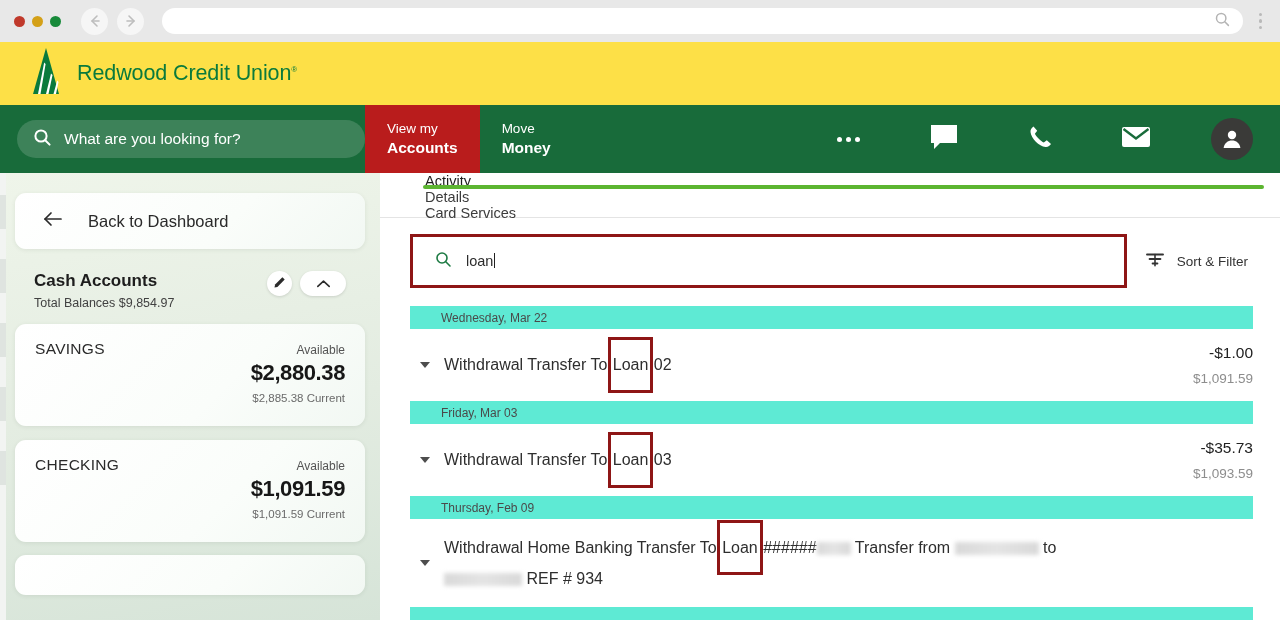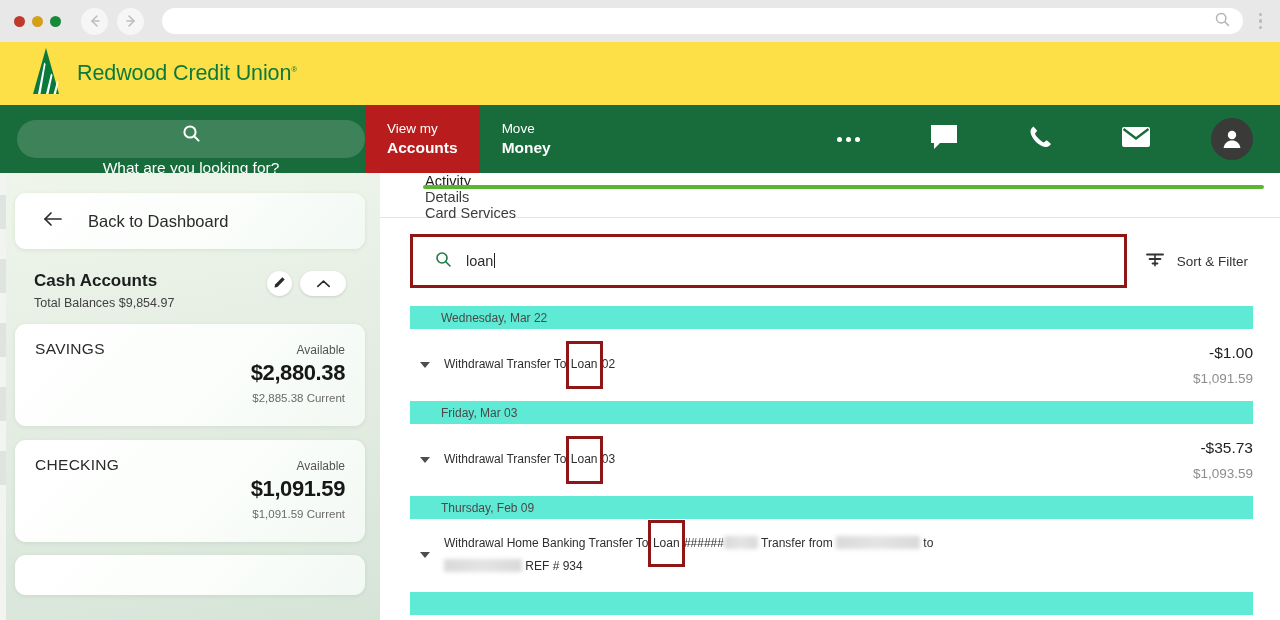--- a/index.html
+++ b/index.html
@@ -65,21 +65,20 @@
     display: flex; align-items: center;
   }
   .site-search {
     margin-left: 17px;
     width: 348px; height: 38px;
     background: rgba(255,255,255,0.16);
     border-radius: 19px;
     display: flex; align-items: center;
     padding: 4px 16px;
     gap: 12px;
-    flex-direction: column;
   }
   .site-search .ph { color: #ffffff; font-size: 15.5px; }
 
   .nav-tab {
     height: 68px;
     display: flex; flex-direction: column; justify-content: center;
     padding: 0 22px;
     color: #ffffff;
     line-height: 1.28;
   }
@@ -234,21 +233,21 @@
     width: 18px; flex-shrink: 0;
     display: flex; align-items: center; justify-content: center;
   }
   .tri {
     width: 0; height: 0;
     border-left: 5px solid transparent;
     border-right: 5px solid transparent;
     border-top: 6px solid #4d4d4d;
   }
   .txn-desc {
-    flex: 1; font-size: 12px; color: #2e2e2e;
+    flex: 1; font-size: 16px; color: #2e2e2e;
     padding-left: 10px; line-height: 1.95;
   }
   .hl {
     position: relative;
     display: inline-block;
     padding: 0 1px;
   }
   .hl::before {
     content: ""; position: absolute;
     left: -4px; right: -4px; top: -12px; bottom: -12px;

